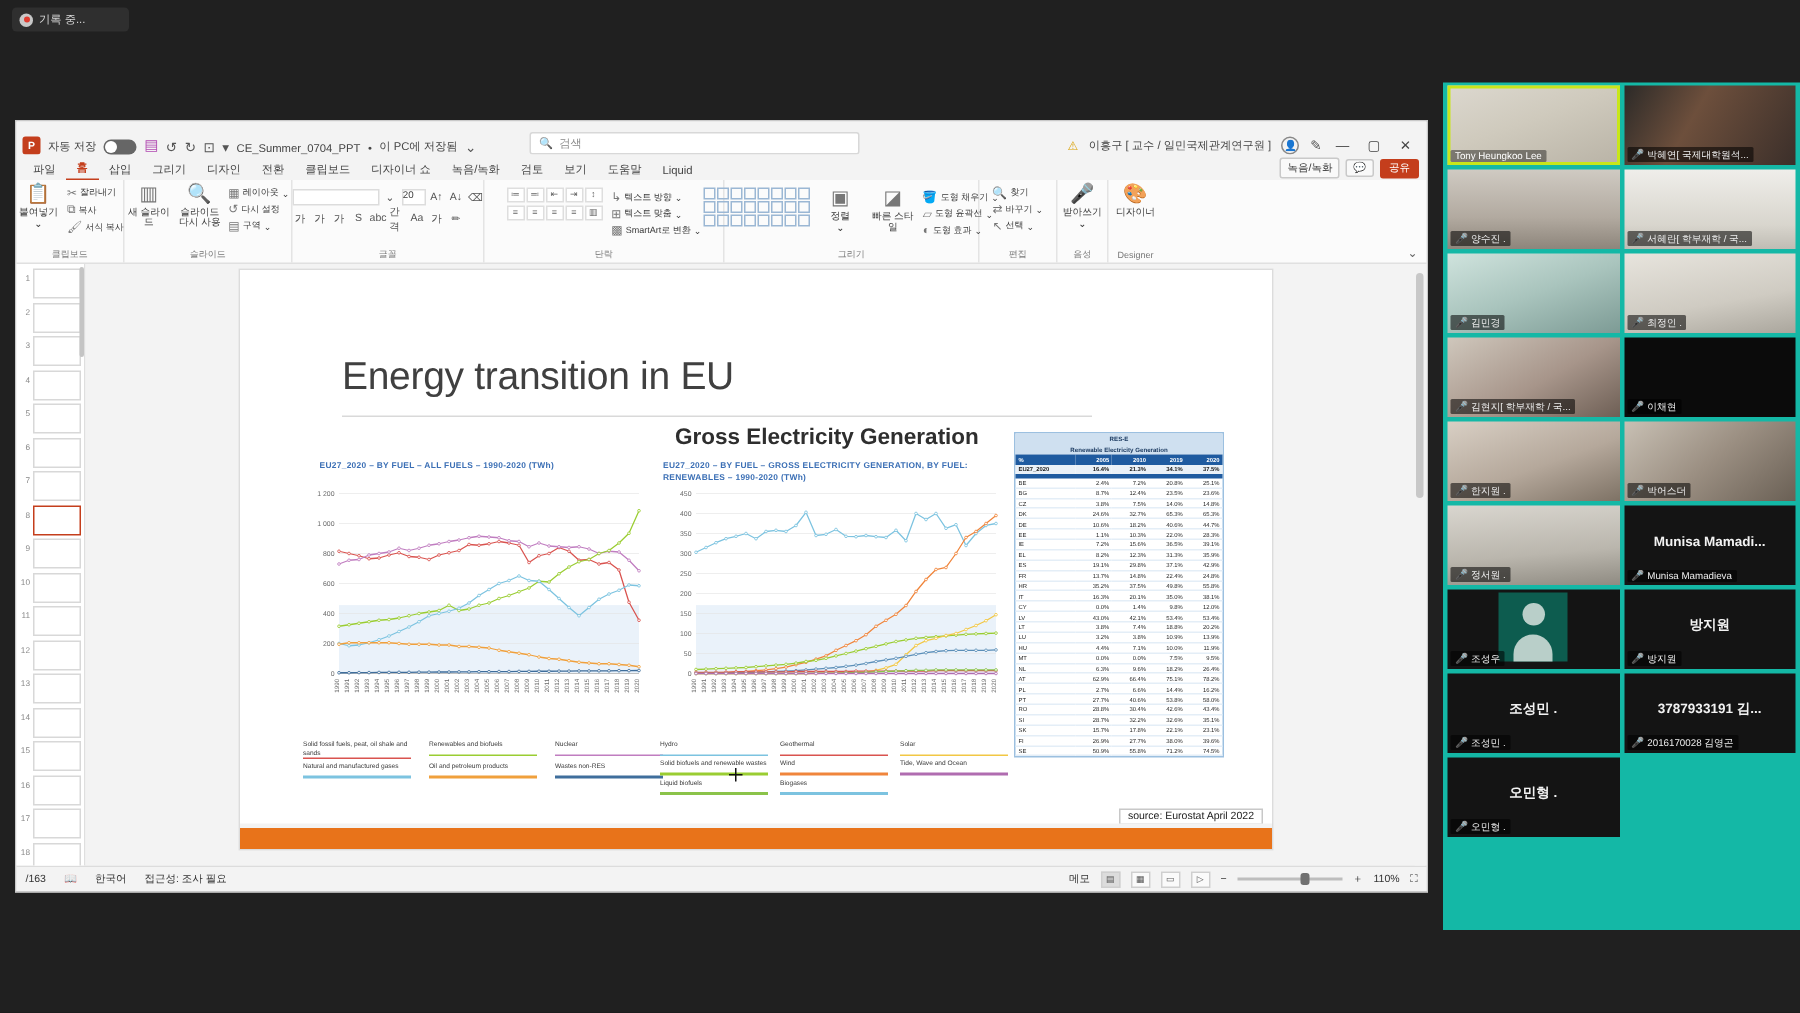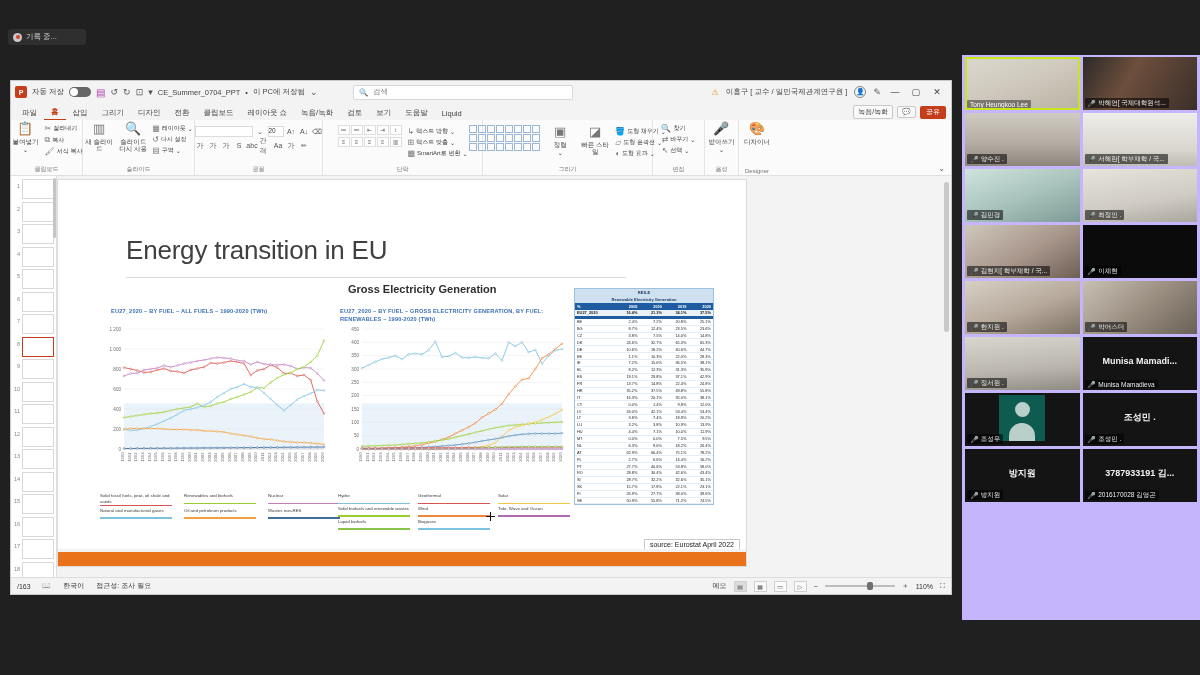--- a/index.html
+++ b/index.html
@@ -5,32 +5,32 @@
   * { box-sizing: border-box; margin: 0; padding: 0; }
   html, body { width: 1200px; height: 675px; overflow: hidden; background: #1a1a1a;
     font-family: "Liberation Sans", sans-serif; }
 
   
   #desktop { position: relative; width: 1200px; height: 675px; background: #202020; }
 
   
   #rec-pill { position: absolute; left: 8px; top: 5px; width: 78px; height: 16px;
     background: #2f2f2f; border-radius: 3px; display: flex; align-items: center; gap: 4px;
-    padding: 0 5px; margin-top: 24px; }
+    padding: 0 5px; }
   #rec-dot { width: 9px; height: 9px; border-radius: 50%; background: #c8c8c8;
     display: flex; align-items: center; justify-content: center; }
   #rec-dot i { width: 4px; height: 4px; border-radius: 50%; background: #e03b2f; display:block;}
   #rec-pill span { color: #d8d8d8; font-size: 7.5px; white-space: nowrap; }
 
   
   #ppt { position: absolute; left: 10px; top: 80px; width: 942px; height: 515px;
     background: #f3f3f3; border: 1px solid #c9c9c9; display: flex; flex-direction: column; }
 
   
-  .titlebar { height: 22px; background: #f3f3f3; display: flex; align-items: center;
+  .titlebar { height: 22px; background: #f3f3f3; display: flex; align-items: flex-end;
     padding: 0 4px; font-size: 8px; color: #333; gap: 5px; }
   .pp-logo { width: 12px; height: 12px; background: #c43e1c; border-radius: 2px;
     color: #fff; font-size: 7px; display: flex; align-items: center; justify-content: center;
     font-weight: bold; }
   .tb-txt { font-size: 7.5px; color: #444; white-space: nowrap; }
   .toggle-pill { width: 22px; height: 10px; border-radius: 6px; background: #666;
     position: relative; display: inline-block; }
   .toggle-pill::before { content: ""; position: absolute; left: 1px; top: 1px;
     width: 8px; height: 8px; border-radius: 50%; background: #fff; }
   .tb-icon { font-size: 9px; color: #555; cursor: default; }
@@ -93,30 +93,30 @@
   .thumb { display: flex; align-items: flex-start; gap: 2px; margin-bottom: 2.5px; }
   .thumb .tn { font-size: 5.5px; color: #888; width: 7px; text-align: right; padding-top: 4px;}
   .thumb .tbox { flex: 1; height: 20px; background: #fff; border: 1px solid #d8d8d8; }
   .thumb.sel .tbox { border: 1.5px solid #c43e1c; }
   .thumb .tbox .tl { height: 3px; margin: 3px 3px 0; background: #e8e8e8; }
   .thumb .tbox .tl2 { height: 2px; margin: 2px 6px 0 3px; background: #efefef; }
   .scroll-v { position: absolute; right: 0px; top: 2px; width: 3px; height: 60px;
     background: #c4c4c4; border-radius: 2px; }
 
   .stage { flex: 1; position: relative; background: #f3f3f3;
-    display: flex; align-items: flex-start; padding-top: 3px; }
+    display: flex; align-items: flex-start; justify-content: center; padding-top: 3px; }
 
   
   .slide { width: 690px; height: 388px; background: #fff; position: relative;
     border: 1px solid #dcdcdc; overflow: hidden; }
   .slide-title { position: absolute; left: 68px; top: 55px; font-size: 26px;
     color: #404040; font-weight: 300; letter-spacing: -0.2px; }
   .title-rule { position: absolute; left: 68px; top: 97px; width: 500px; height: 1px;
     background: #d9d9d9; }
-  .sub-title { position: absolute; left: 290px; top: 103px; font-size: 11px;
+  .sub-title { position: absolute; left: 290px; top: 103px; font-size: 15px;
     color: #2e2e2e; font-weight: bold; }
 
   .chart-hdr { position: absolute; font-size: 5.6px; font-weight: bold; color: #3b6fb5;
     line-height: 1.35; letter-spacing: 0.2px; }
   #hdr-left { left: 53px; top: 128px; }
   #hdr-right { left: 282px; top: 128px; width: 210px; }
 
   .chart-box { position: absolute; background: #fff; }
   #chart-left { left: 40px; top: 143px; width: 230px; height: 160px; }
   #chart-right { left: 278px; top: 143px; width: 230px; height: 160px; }
@@ -163,21 +163,21 @@
   .sb-right { margin-left: auto; display: flex; align-items: center; gap: 7px; }
   .viewbtn { width: 13px; height: 11px; border: 1px solid #cfcfcf; background: #fafafa;
     font-size: 6px; color: #555; display: flex; align-items: center; justify-content: center;}
   .viewbtn.on { background: #dcdcdc; }
   .zoomslider { width: 70px; height: 2px; background: #bdbdbd; position: relative; }
   .zoomslider i { position: absolute; left: 42px; top: -3px; width: 6px; height: 8px;
     background: #707070; border-radius: 2px; display: block; }
 
   
   #rail { position: absolute; right: 0; top: 55px; width: 238px; height: 565px;
-    background: #c4b5fd; padding: 2px 3px; }
+    background: #14b8a6; padding: 2px 3px; }
   .tilegrid { display: grid; grid-template-columns: 1fr 1fr; gap: 3px; }
   .tile { position: relative; height: 53px; background: #111; overflow: hidden; }
   .tile.active { outline: 2px solid #c8e61a; outline-offset: -2px; }
   .nametag { position: absolute; left: 2px; bottom: 2px; max-width: 96%;
     background: rgba(0,0,0,0.55); color: #eee; font-size: 6.5px; padding: 0.5px 3px;
     display: flex; align-items: center; gap: 2px; white-space: nowrap;
     overflow: hidden; text-overflow: ellipsis; border-radius: 1px; }
   .mute-ic { color: #e03b2f; font-size: 7px; line-height: 1; }
   .tile.active .nametag { background: rgba(0,0,0,0.4); color: #fff; }
   .bigname { position: absolute; left: 0; right: 0; top: 45%; transform: translateY(-50%);
@@ -253,21 +253,21 @@
     </div>
 
     <div class="ribbon-tabs">
       <span class="tab">파일</span>
       <span class="tab active">홈</span>
       <span class="tab">삽입</span>
       <span class="tab">그리기</span>
       <span class="tab">디자인</span>
       <span class="tab">전환</span>
       <span class="tab">클립보드</span>
-      <span class="tab">레이아웃 쇼</span>
+      <span class="tab">디자이너 쇼</span>
       <span class="tab">녹음/녹화</span>
       <span class="tab">검토</span>
       <span class="tab">보기</span>
       <span class="tab">도움말</span>
       <span class="tab">Liquid</span>
       <div class="tabs-right">
         <span class="btn-rec">녹음/녹화</span>
         <span class="btn-sq">💬</span>
         <span class="btn-share">공유</span>
       </div>
@@ -1546,36 +1546,43 @@
           <span class="avatar">
             <span class="head"></span>
             <span class="body"></span>
           </span>
           <span class="nametag">
             <span class="mute-ic">🎤</span>
             <span>조성우</span>
           </span>
         </div>
         <div class="tile vblank">
+          <span class="bigname">방지원</span>
+          <span class="nametag">
+            <span class="mute-ic">🎤</span>
+            <span>방지원</span>
+          </span>
+        </div>
+        <div class="tile vblank">
           <span class="bigname">조성민 .</span>
           <span class="nametag">
             <span class="mute-ic">🎤</span>
             <span>조성민 .</span>
           </span>
         </div>
         <div class="tile vblank">
-          <span class="bigname">방지원</span>
-          <span class="nametag">
-            <span class="mute-ic">🎤</span>
-            <span>방지원</span>
-          </span>
-        </div>
-        <div class="tile vblank">
           <span class="bigname">3787933191 김...</span>
           <span class="nametag">
             <span class="mute-ic">🎤</span>
             <span>2016170028 김영곤</span>
           </span>
         </div>
+        <div class="tile vblank">
+          <span class="bigname">오민형 .</span>
+          <span class="nametag">
+            <span class="mute-ic">🎤</span>
+            <span>오민형 .</span>
+          </span>
+        </div>
       </div>
   </div>
 
 </div>
 
 </body></html>

